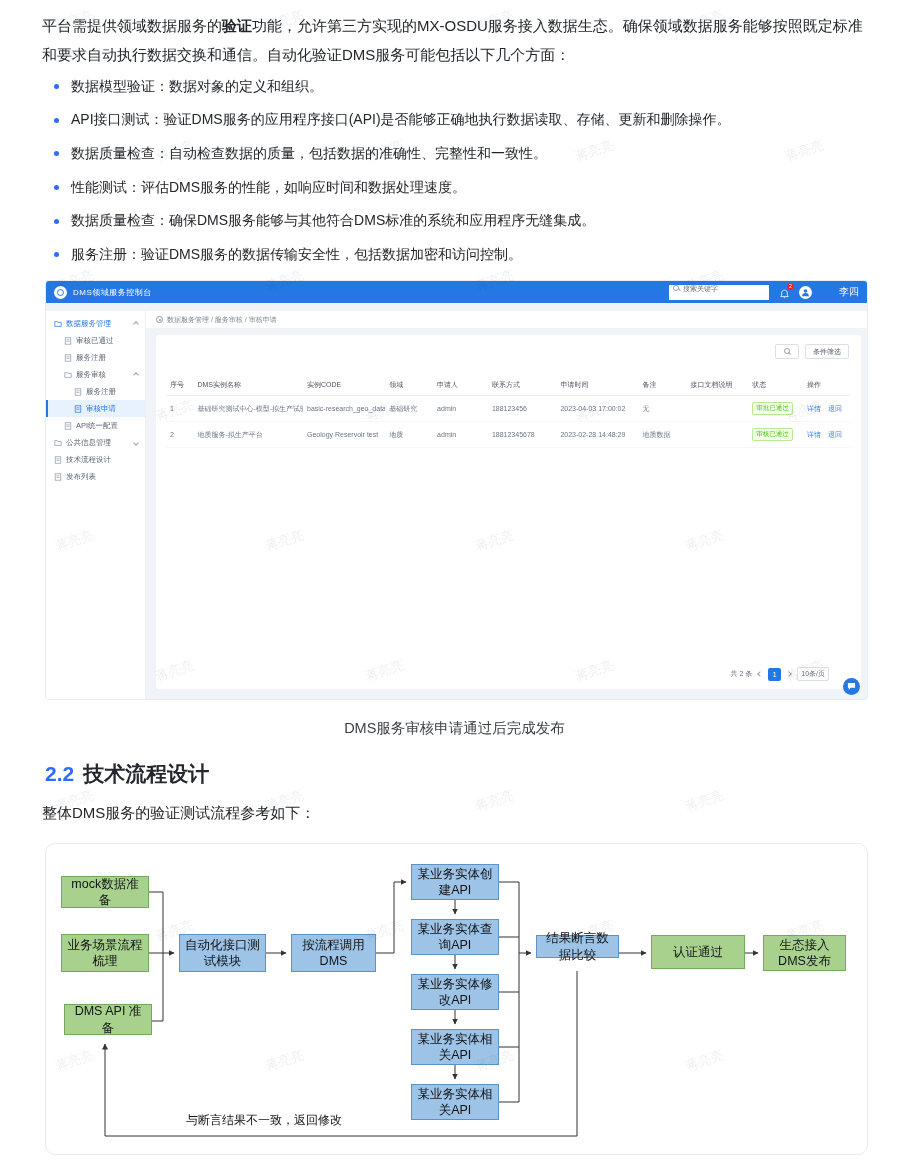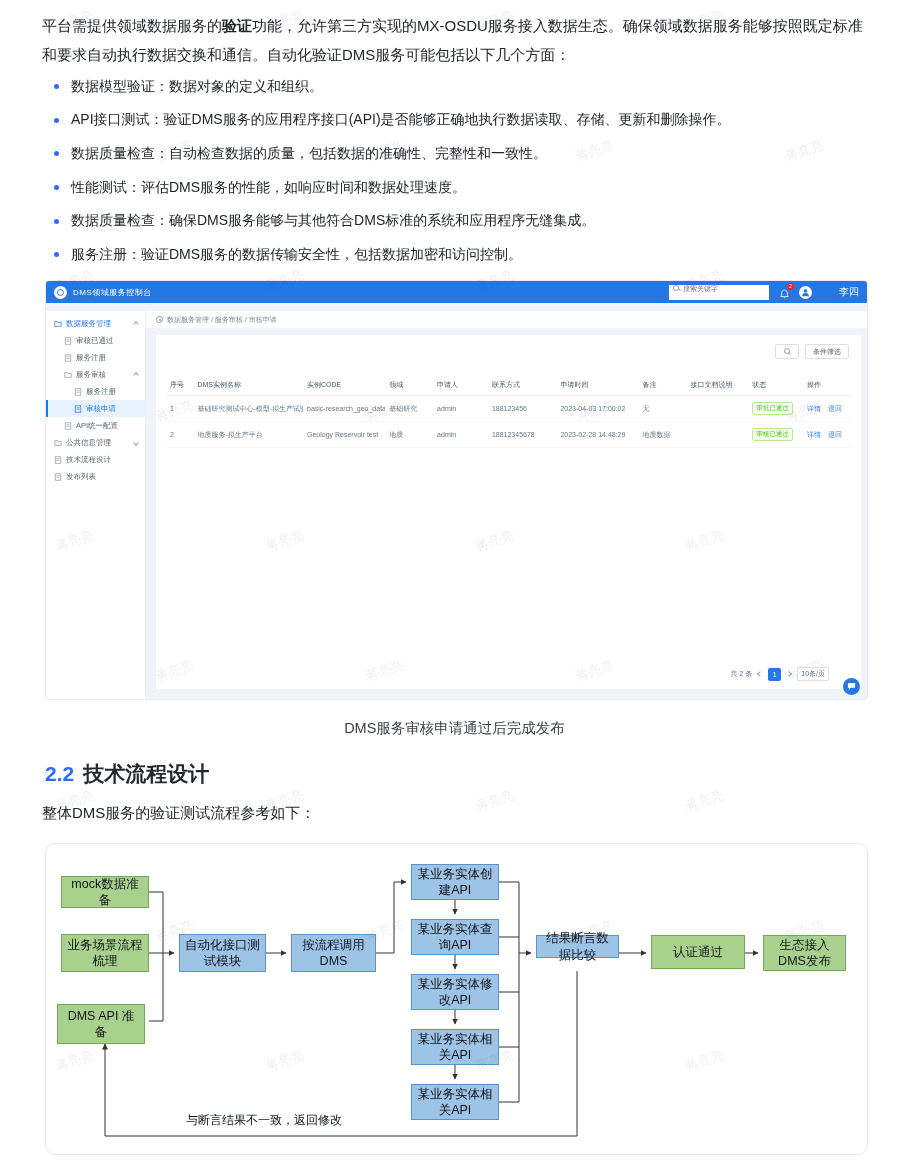--- a/index.html
+++ b/index.html
@@ -357,21 +357,21 @@
       <path d="M453,38 H473 M453,93 H473 M453,148 H473 M453,203 H473 M453,258 H473 M473,38 V258"></path>
       <line x1="473" y1="109" x2="485" y2="109" marker-end="url(#ah)"></line>
       <line x1="573" y1="109" x2="600" y2="109" marker-end="url(#ah)"></line>
       <line x1="688" y1="109" x2="712" y2="109" marker-end="url(#ah)"></line>
       <path d="M531,127 V292 H59 V200" marker-end="url(#ah)"></path>
     </g>
   </svg>
 
   <div class="node g" style="left:15px;top:32px;width:88px;height:32px">mock数据准备</div>
   <div class="node g" style="left:15px;top:90px;width:88px;height:38px">业务场景流程梳理</div>
-  <div class="node g" style="left:11px;top:160px;width:88px;height:40px">DMS API 准备</div>
+  <div class="node g" style="left:18px;top:160px;width:88px;height:31px">DMS API 准备</div>
   <div class="node b" style="left:133px;top:90px;width:87px;height:38px">自动化接口测试模块</div>
   <div class="node b" style="left:245px;top:90px;width:85px;height:38px">按流程调用DMS</div>
   <div class="node b" style="left:365px;top:20px;width:88px;height:36px">某业务实体创建API</div>
   <div class="node b" style="left:365px;top:75px;width:88px;height:36px">某业务实体查询API</div>
   <div class="node b" style="left:365px;top:130px;width:88px;height:36px">某业务实体修改API</div>
   <div class="node b" style="left:365px;top:185px;width:88px;height:36px">某业务实体相关API</div>
   <div class="node b" style="left:365px;top:240px;width:88px;height:36px">某业务实体相关API</div>
   <div class="node b" style="left:490px;top:91px;width:83px;height:23px">结果断言数据比较</div>
   <div class="node g" style="left:605px;top:91px;width:94px;height:34px">认证通过</div>
   <div class="node g" style="left:717px;top:91px;width:83px;height:36px">生态接入DMS发布</div>

